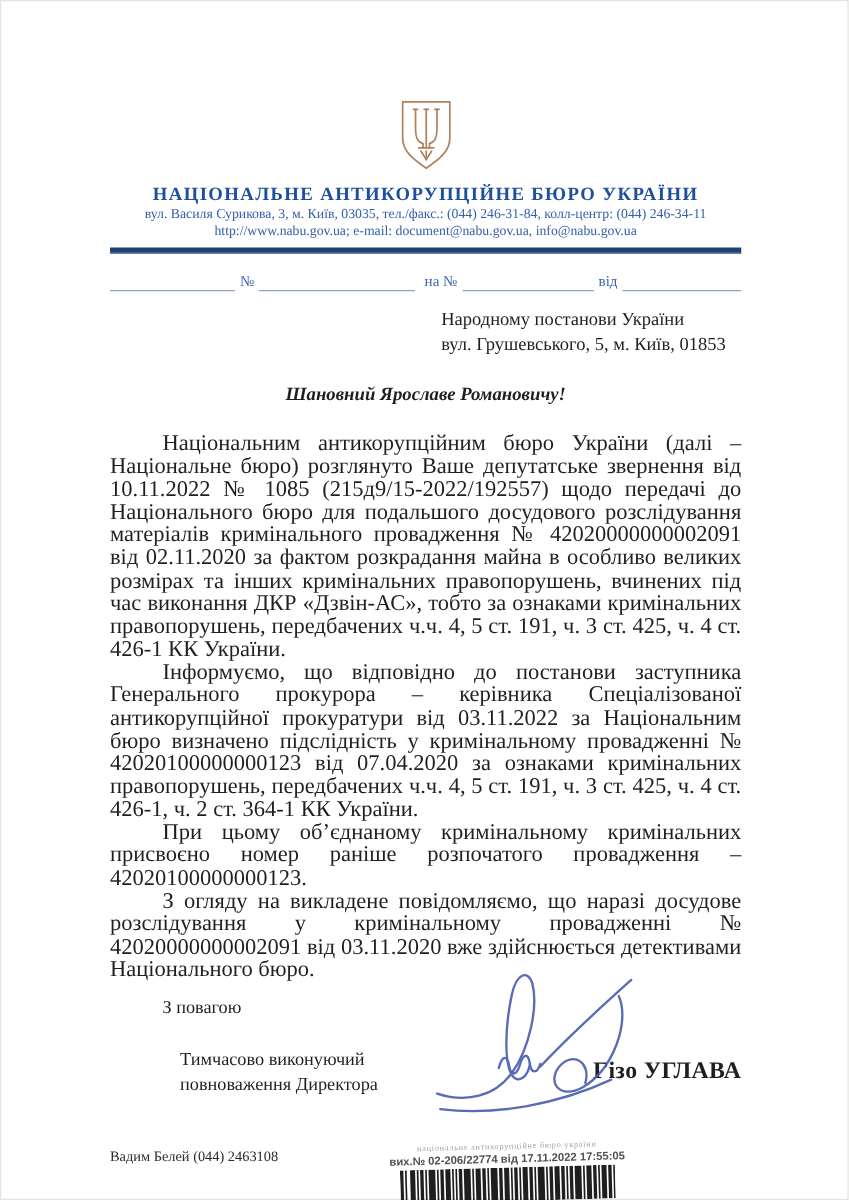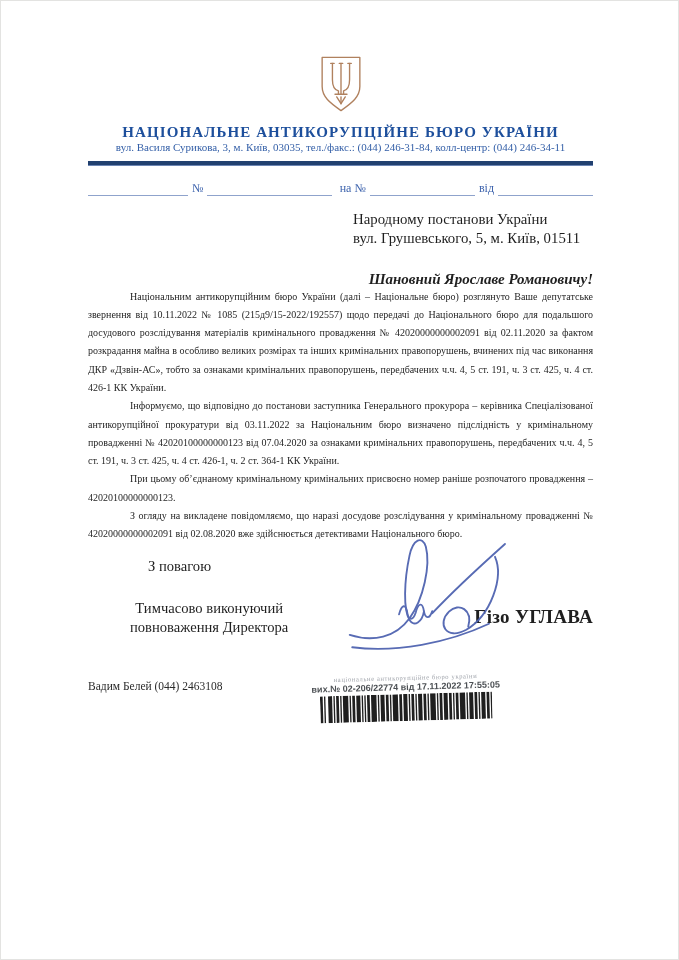--- a/index.html
+++ b/index.html
@@ -5,21 +5,21 @@
   html,body{margin:0;padding:0;background:#ededed;}
   .page{
     position:relative;
     width:679px;height:960px;
     margin:0 auto;
     background:#ffffff;
     box-shadow:inset 0 0 0 1px #e3e3e1;
     font-family:"Liberation Serif", serif;
     color:#1f1f1f;
     box-sizing:border-box;
-    padding:52px 86px 0 88px;
+    padding:76px 86px 0 88px;
     overflow:hidden;
   }
   
   .letterhead{text-align:center;}
   .emblem{display:block;margin:0 auto;width:48px;height:64px;}
   .org-title{
     margin-top:8px;
     font-size:15px;font-weight:bold;letter-spacing:1.1px;
     color:#1d4f9c;white-space:nowrap;
   }
@@ -35,28 +35,28 @@
     margin-top:15px;display:flex;justify-content:space-between;
     font-size:12px;color:#3d63ad;align-items:flex-end;
   }
   .ref-left,.ref-right{display:flex;align-items:flex-end;gap:4px;}
   .blank{display:inline-block;height:13px;border-bottom:1px solid #8fa3cc;}
   .w1{width:100px;}.w2{width:125px;}.w3{width:105px;}.w4{width:95px;}
   
   .recipient{margin-top:14px;margin-left:265px;font-size:14.8px;line-height:19.5px;}
   .recipient .bold{font-weight:bold;}
   
-  .salutation{margin-top:22px;text-align:right;font-size:15px;font-weight:bold;font-style:italic;}
-  .body-text{margin-top:0;font-size:10px;line-height:18.3px;text-align:justify;}
+  .salutation{margin-top:22px;text-align:center;font-size:15px;font-weight:bold;font-style:italic;}
+  .body-text{margin-top:20px;font-size:18px;line-height:18.3px;text-align:justify;}
   .body-text p{margin:0;text-indent:42px;}
   
   .closing{position:relative;margin-top:14px;font-size:14.6px;}
-  .regards{margin-left:60px;}
+  .regards{margin-left:42px;}
   .sign-row{margin-top:24px;display:flex;justify-content:space-between;align-items:flex-end;}
-  .signer-title{margin-left:42px;line-height:19.5px;text-align:center;}
+  .signer-title{margin-left:56px;line-height:19.5px;}
   .signer-name{font-weight:bold;font-size:19px;letter-spacing:.3px;padding-bottom:10px;}
   .signature-svg{
     position:absolute;left:248px;top:-28px;width:185px;height:125px;
     transform:rotate(-2deg);pointer-events:none;
   }
   
   .footer{position:relative;margin-top:42px;height:70px;}
   .executor{font-size:11.5px;color:#2a2a2a;}
   .stamp{
     position:absolute;left:218px;top:-6px;width:200px;text-align:center;
@@ -80,49 +80,50 @@
       <path d="M16 9 H20 M26 9 H30 M36 9 H40"></path>
       <path d="M18 9 V28 C18 36 21 40 25 41 L25 45"></path>
       <path d="M28 9 V45"></path>
       <path d="M38 9 V28 C38 36 35 40 31 41 L31 45"></path>
       <path d="M21 45 H35"></path>
       <path d="M23 48 L28 56 L33 48"></path>
       <path d="M28 48 V56"></path>
     </svg>
     <div class="org-title">НАЦІОНАЛЬНЕ АНТИКОРУПЦІЙНЕ БЮРО УКРАЇНИ</div>
     <div class="org-address">вул. Василя Сурикова, 3, м. Київ, 03035, тел./факс.: (044) 246-31-84, колл-центр: (044) 246-34-11</div>
+    <div class="org-address">http://www.nabu.gov.ua; e-mail: document@nabu.gov.ua, info@nabu.gov.ua</div>
     <div class="header-rule"></div>
   </div>
 
   <div class="ref-row">
     <div class="ref-left">
       <span class="blank w1"></span>
       <span class="ref-label">№</span>
       <span class="blank w2"></span>
     </div>
     <div class="ref-right">
       <span class="ref-label">на №</span>
       <span class="blank w3"></span>
       <span class="ref-label">від</span>
       <span class="blank w4"></span>
     </div>
   </div>
 
   <div class="recipient">
     <div>Народному постанови України</div>
-    <div>вул. Грушевського, 5, м. Київ, 01511</div>
+    <div>вул. Грушевського, 5, м. Київ, 01853</div>
   </div>
 
   <div class="salutation">Шановний Ярославе Романовичу!</div>
 
   <div class="body-text">
     <p>Національним антикорупційним бюро України (далі – Національне бюро) розглянуто Ваше депутатське звернення від 10.11.2022 № 1085 (215д9/15-2022/192557) щодо передачі до Національного бюро для подальшого досудового розслідування матеріалів кримінального провадження № 42020000000002091 від 02.11.2020 за фактом розкрадання майна в особливо великих розмірах та інших кримінальних правопорушень, вчинених під час виконання ДКР «Дзвін-АС», тобто за ознаками кримінальних правопорушень, передбачених ч.ч. 4, 5 ст. 191, ч. 3 ст. 425, ч. 4 ст. 426-1 КК України.</p>
     <p>Інформуємо, що відповідно до постанови заступника Генерального прокурора – керівника Спеціалізованої антикорупційної прокуратури від 03.11.2022 за Національним бюро визначено підслідність у кримінальному провадженні № 42020100000000123 від 07.04.2020 за ознаками кримінальних правопорушень, передбачених ч.ч. 4, 5 ст. 191, ч. 3 ст. 425, ч. 4 ст. 426-1, ч. 2 ст. 364-1 КК України.</p>
     <p>При цьому об’єднаному кримінальному кримінальних присвоєно номер раніше розпочатого провадження – 42020100000000123.</p>
-    <p>З огляду на викладене повідомляємо, що наразі досудове розслідування у кримінальному провадженні № 42020000000002091 від 02.08.2020 вже здійснюється детективами Національного бюро.</p>
+    <p>З огляду на викладене повідомляємо, що наразі досудове розслідування у кримінальному провадженні № 42020000000002091 від 03.11.2020 вже здійснюється детективами Національного бюро.</p>
   </div>
 
   <div class="closing">
     <div class="regards">З повагою</div>
     <div class="sign-row">
       <div class="signer-title">
         <div>Тимчасово виконуючий</div>
         <div>повноваження Директора</div>
       </div>
       <div class="signer-name">Гізо УГЛАВА</div>

